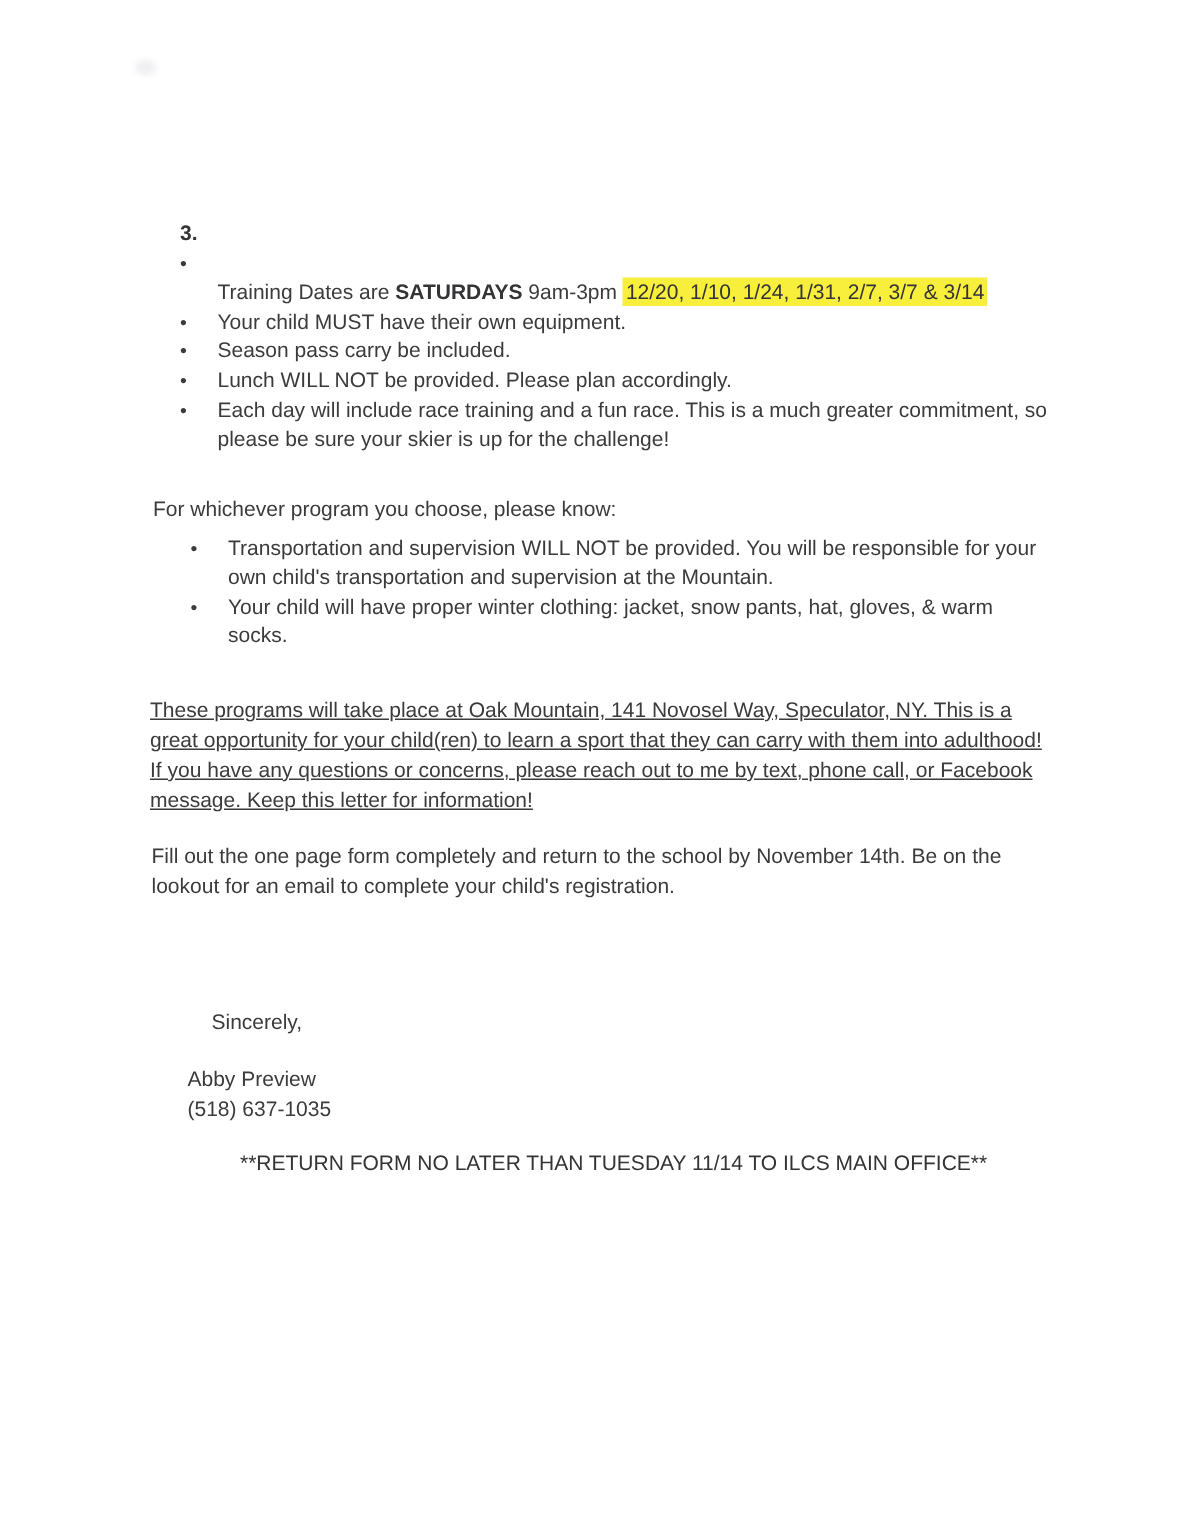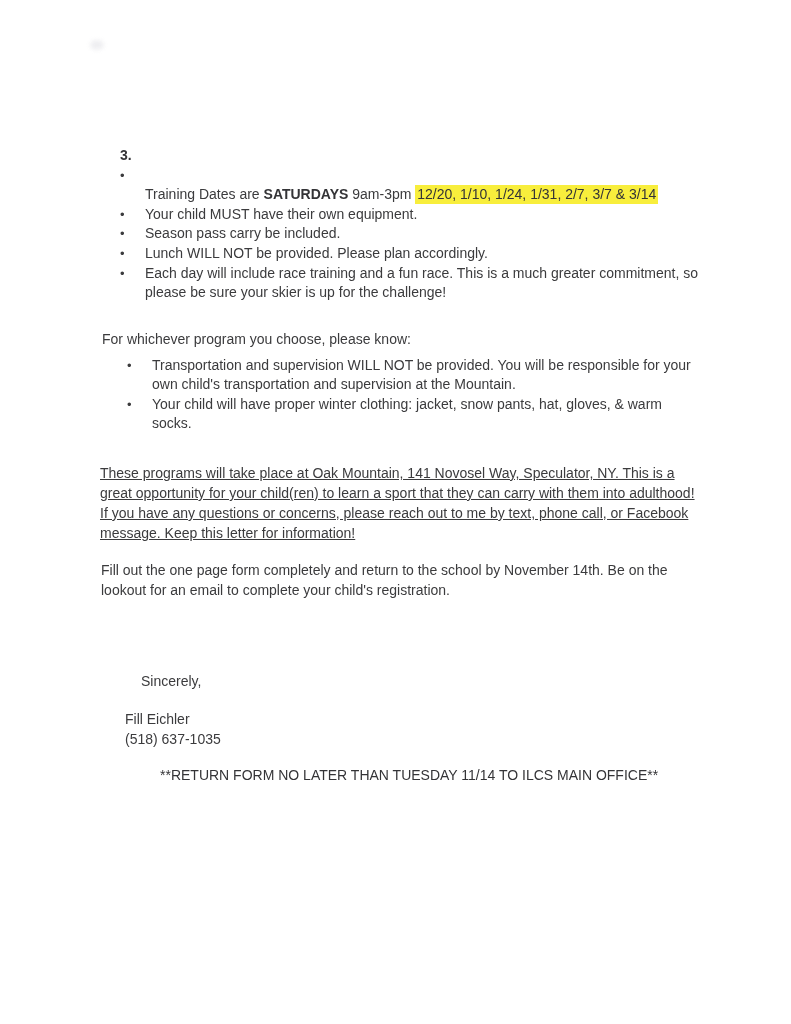--- a/index.html
+++ b/index.html
@@ -111,19 +111,19 @@
     </div>
   </div>
 
   <div id="para-location" class="abs" style="line-height:19.9px">These programs will take place at Oak Mountain, 141 Novosel Way, Speculator, NY. This is a great opportunity for your child(ren) to learn a sport that they can carry with them into adulthood! If you have any questions or concerns, please reach out to me by text, phone call, or Facebook message. Keep this letter for information!</div>
 
   <div id="para-form" class="abs" style="line-height:19.9px">Fill out the one page form completely and return to the school by November 14th. Be on the lookout for an email to complete your child's registration.</div>
 
   <div id="closing" class="abs">Sincerely,</div>
 
   <div id="signature" class="abs">
-    <div>Fill Eichler</div>
+    <div>Abby Preview</div>
     <div>(518) 637-1035</div>
   </div>
 
   <div id="footer" class="abs">**RETURN FORM NO LATER THAN TUESDAY 11/14 TO ILCS MAIN OFFICE**</div>
 
 </div>
 
 </body></html>

